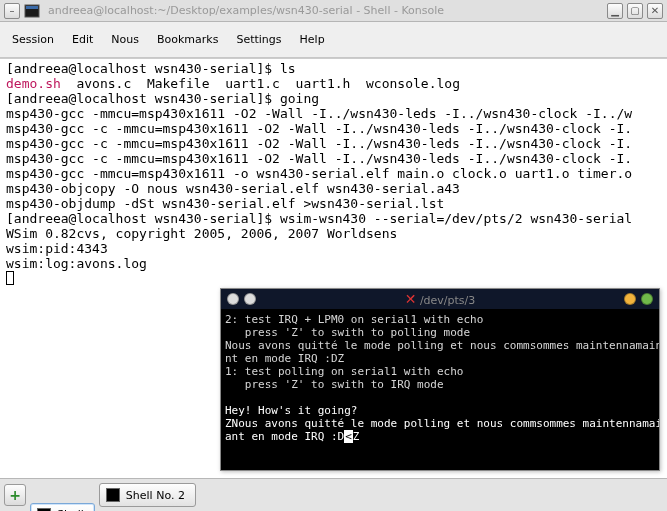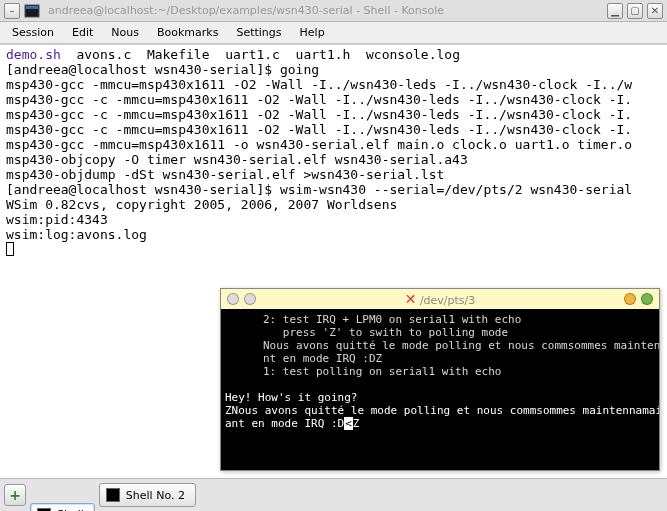--- a/index.html
+++ b/index.html
@@ -31,78 +31,78 @@
   }
   .tb-icon {
     width: 16px; height: 16px;
     display:inline-flex;align-items:center;justify-content:center;
   }
   .konsole-title {
     color: #999; flex:1; padding-left:4px;
     white-space: nowrap; overflow:hidden;
   }
   .menubar {
-    height: 22px;
+    height: 36px;
     background: #efefef;
     border-bottom:1px solid #c7c7c7;
     display:flex; align-items:center;
     gap: 2px;
     padding: 0 4px;
     text-align: center;
   }
   .menu-item { padding: 2px 8px; border-radius:2px; }
   .terminal-area {
     background: #ffffff;
     height: 434px;
     border-top:1px solid #ccc;
     padding: 2px 6px;
     overflow:hidden;
   }
   .term-line {
     font: 13px/15px "DejaVu Sans Mono","Liberation Mono",monospace;
     white-space: pre;
     color:#000;
   }
-  .green { color: #4c1d95; }
+  .green { color: #be185d; }
   .cursor-box {
     display:inline-block; width:8px; height:14px;
     border:1px solid #000;
   }
   
   .pts-window {
     position:absolute;
     left:220px; top:288px;
     width:440px; height:183px;
     border:1px solid #888;
     box-shadow: 1px 1px 4px rgba(0,0,0,.25);
     background:#000;
     display:flex; flex-direction:column;
   }
   .pts-title {
     height:20px;
-    background: #fef9c3;
+    background: #0f172a;
     display:flex; align-items:center;
     gap:5px; padding:0 6px;
   }
   .mac-dot { width:12px;height:12px;border-radius:50%;border:1px solid rgba(0,0,0,.3);}
   .mac-blank { background:#dcdcdc }
   .mac-red { color:#d33; font-weight:bold; font-size:14px; }
   .mac-yellow { background:#f1b33c }
   .mac-green { background:#70b94a }
   .pts-title-text { flex:1; text-align:center; font-size:11px; color:#888; }
   .pts-body {
     flex:1; padding:4px 4px;
     overflow:hidden;
   }
   .pts-line {
     font: 11px/13px "DejaVu Sans Mono","Liberation Mono",monospace;
     white-space: pre;
     color:#ffffff;
   }
-  .pts-dim { color:#d6d6d6;margin-left:38px; }
+  .pts-dim { color:#d6d6d6; }
   .pts-hl { background:#fff; color:#000; padding:0 1px;}
   
   .taskbar {
     position:absolute;
     left:0; bottom:0;
     width:667px; height:33px;
     background: #e4e4e4;
     border-top:1px solid #b7b7b7;
     display:flex; align-items:center;
     gap:4px; padding:3px 4px;
@@ -163,28 +163,29 @@
 <div class="menubar">
   <div class="menu-item">Session</div>
   <div class="menu-item">Edit</div>
   <div class="menu-item">Nous</div>
   <div class="menu-item">Bookmarks</div>
   <div class="menu-item">Settings</div>
   <div class="menu-item">Help</div>
 </div>
 
 <div class="terminal-area">
+  <div class="term-line">[andreea@localhost wsn430-serial]$ ls</div>
   <div class="term-line"><span class="green">demo.sh</span><span>  avons.c  Makefile  uart1.c  uart1.h  wconsole.log</span></div>
   <div class="term-line">[andreea@localhost wsn430-serial]$ going</div>
   <div class="term-line">msp430-gcc -mmcu=msp430x1611 -O2 -Wall -I../wsn430-leds -I../wsn430-clock -I../w</div>
   <div class="term-line">msp430-gcc -c -mmcu=msp430x1611 -O2 -Wall -I../wsn430-leds -I../wsn430-clock -I.</div>
   <div class="term-line">msp430-gcc -c -mmcu=msp430x1611 -O2 -Wall -I../wsn430-leds -I../wsn430-clock -I.</div>
   <div class="term-line">msp430-gcc -c -mmcu=msp430x1611 -O2 -Wall -I../wsn430-leds -I../wsn430-clock -I.</div>
   <div class="term-line">msp430-gcc -mmcu=msp430x1611 -o wsn430-serial.elf main.o clock.o uart1.o timer.o</div>
-  <div class="term-line">msp430-objcopy -O timer wsn430-serial.elf wsn430-serial.a43</div>
+  <div class="term-line">msp430-objcopy -O nous wsn430-serial.elf wsn430-serial.a43</div>
   <div class="term-line">msp430-objdump -dSt wsn430-serial.elf &gt;wsn430-serial.lst</div>
   <div class="term-line">[andreea@localhost wsn430-serial]$ wsim-wsn430 --serial=/dev/pts/2 wsn430-serial</div>
   <div class="term-line">WSim 0.82cvs, copyright 2005, 2006, 2007 Worldsens</div>
   <div class="term-line">wsim:pid:4343</div>
   <div class="term-line">wsim:log:avons.log</div>
   <div class="term-line"><span class="cursor-box"></span></div>
 </div>
 
 <div class="pts-window">
   <div class="pts-title">
@@ -196,20 +197,21 @@
     </div>
     <div class="mac-dot mac-yellow"></div>
     <div class="mac-dot mac-green"></div>
   </div>
   <div class="pts-body">
     <div class="pts-line pts-dim">2: test IRQ + LPM0 on serial1 with echo</div>
     <div class="pts-line pts-dim">   press 'Z' to swith to polling mode</div>
     <div class="pts-line pts-dim">Nous avons quitté le mode polling et nous commsommes maintennamaintena</div>
     <div class="pts-line pts-dim">nt en mode IRQ :DZ</div>
     <div class="pts-line pts-dim">1: test polling on serial1 with echo</div>
+    <div class="pts-line pts-dim">   press 'Z' to swith to IRQ mode</div>
     <div class="pts-line"> </div>
     <div class="pts-line">Hey! How's it going?</div>
     <div class="pts-line">ZNous avons quitté le mode polling et nous commsommes maintennamainten</div>
     <div class="pts-line"><span>ant en mode IRQ :D</span><span class="pts-hl">&lt;</span><span>Z</span></div>
   </div>
 </div>
 
 <div class="taskbar">
   <div class="tb-add">
     <span>+</span>

